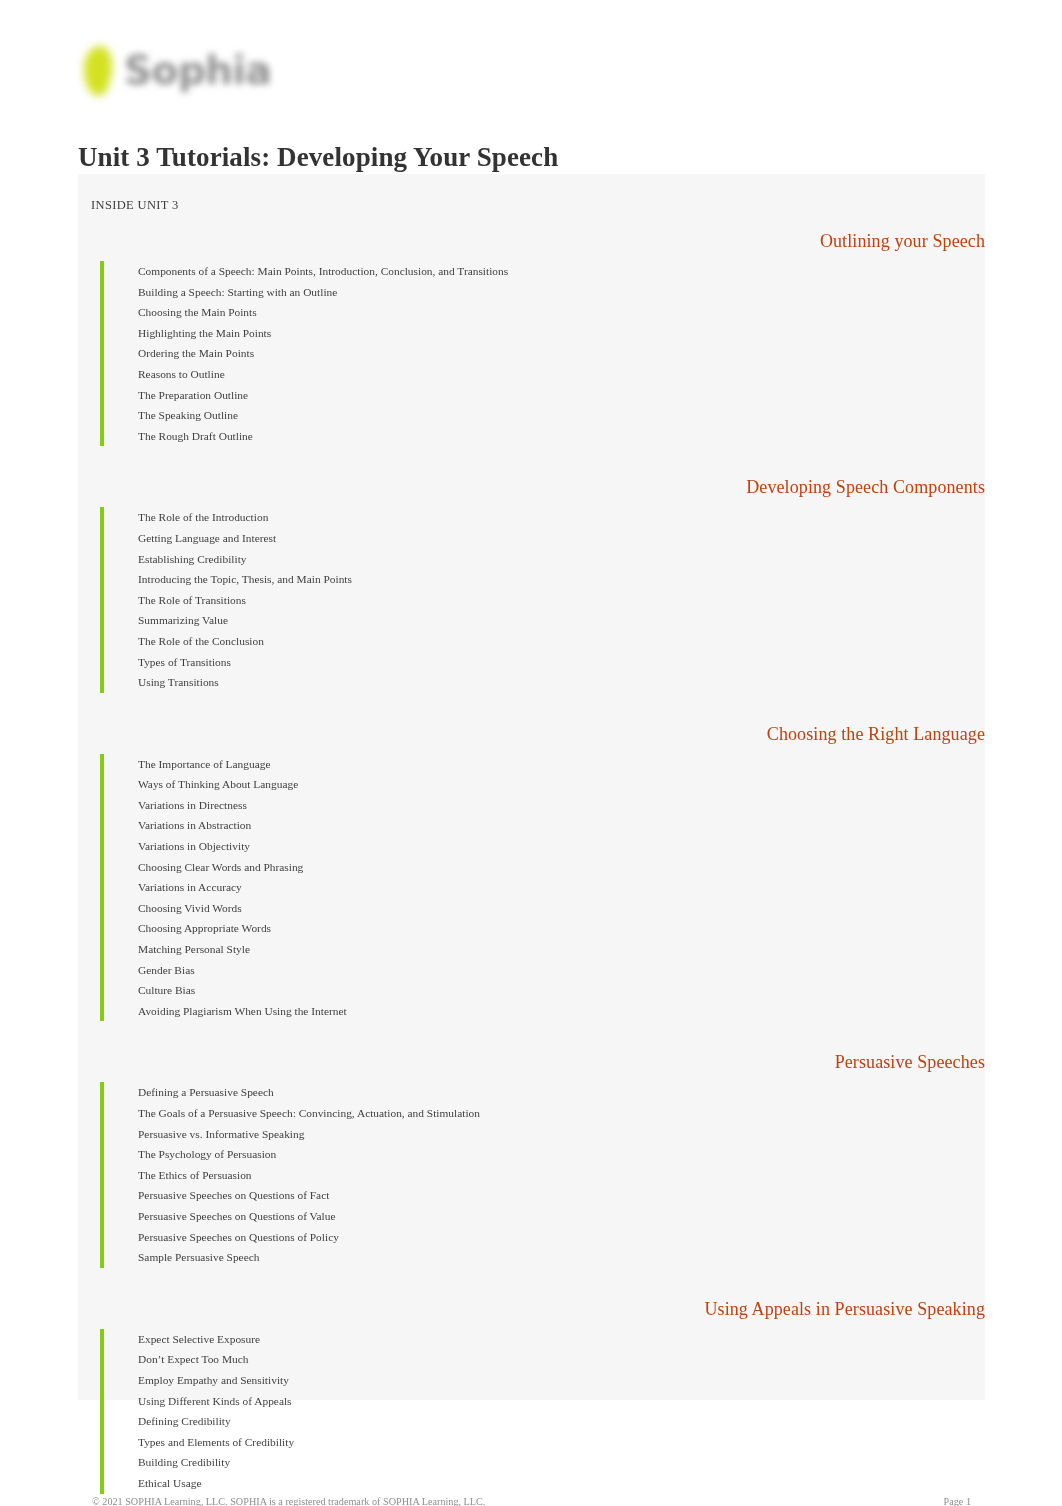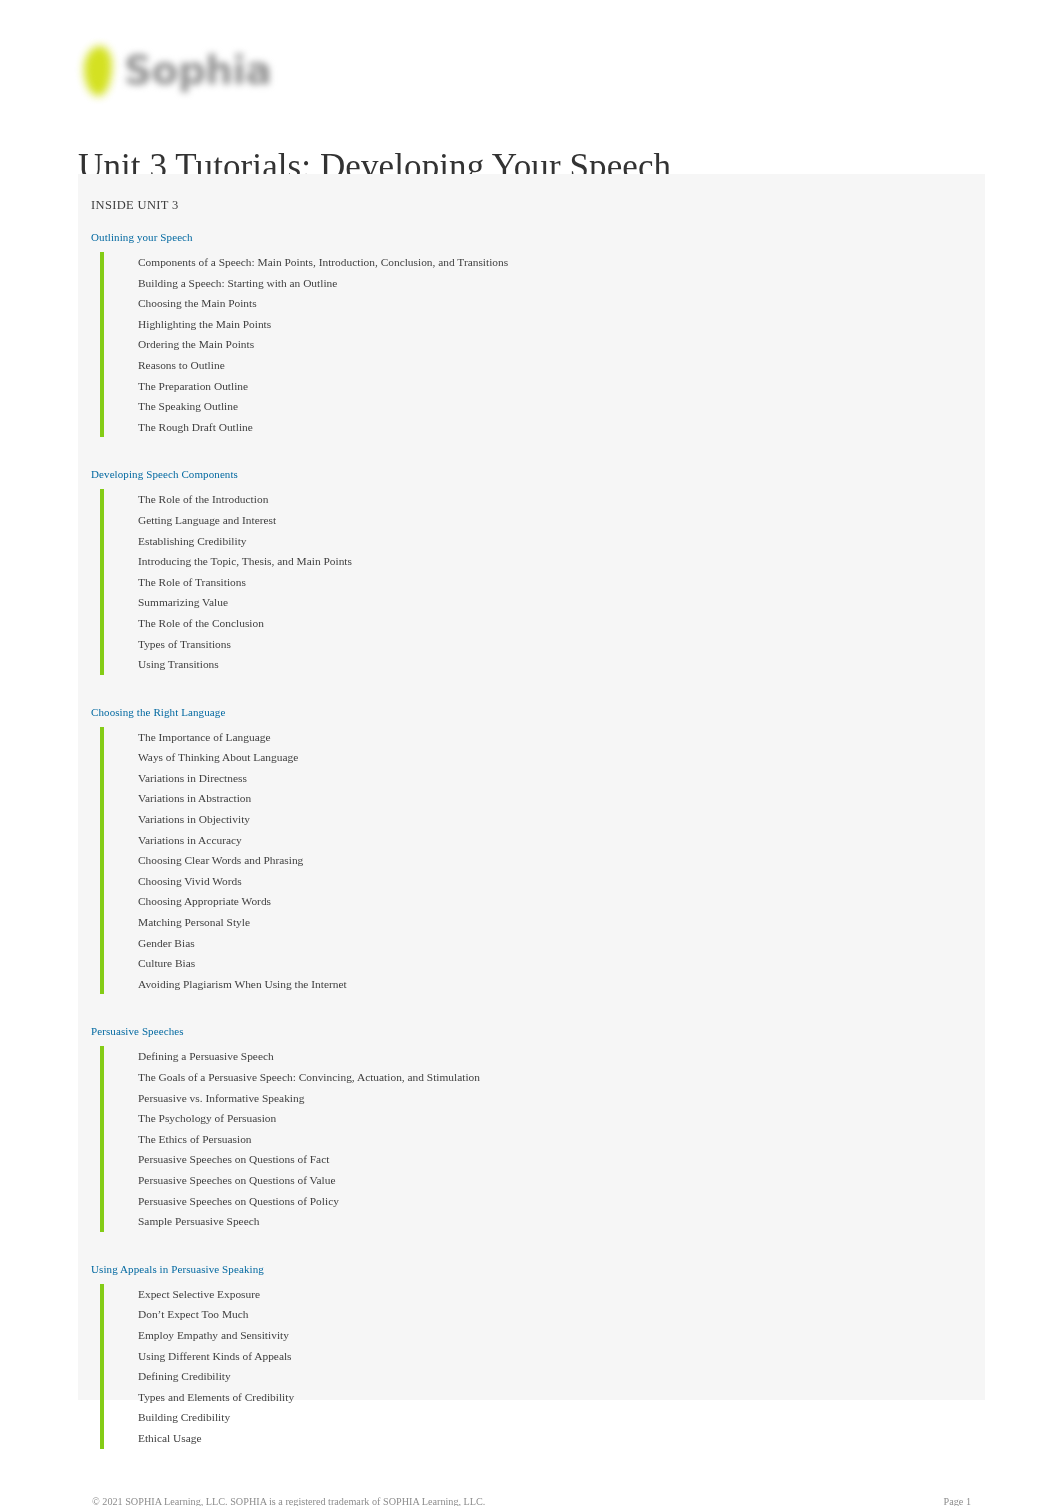--- a/index.html
+++ b/index.html
@@ -62,22 +62,22 @@
     color: #8f8f8f;
     filter: blur(3.6px);
     white-space: nowrap;
   }
 
   
   .doc-title {
     position: absolute;
     left: 78px;
     top: 124px;
-    font-size: 35px;
-    font-weight: 400;
+    font-size: 27px;
+    font-weight: 700;
     color: #333333;
     letter-spacing: .1px;
     white-space: nowrap;
   }
 
   
   .content-panel {
     position: absolute;
     left: 78px;
     top: 174px;
@@ -95,24 +95,25 @@
     font-weight: 400;
     letter-spacing: .35px;
     color: #3d3d3d;
   }
 
   .section { margin: 0; }
 
   .section-title {
     margin: 0;
     padding: 18px 0 0 13px;
-    font-size: 11px;
+    font-size: 18px;
     font-weight: 400;
-    color: #0369a1;
+    color: #c2410c;
     letter-spacing: .1px;
+    text-align: right;
   }
 
   .section-items {
     list-style: none;
     margin: 9px 0 0 0;
     padding: 0 0 0 34px;
     border-left: 4px solid #84cc16;
     margin-left: 22px;
   }
   .section-items li {
@@ -196,22 +197,22 @@
           </ul>
         </div>
         <div class="section">
           <div class="section-title">Choosing the Right Language</div>
           <ul class="section-items">
             <li>The Importance of Language</li>
             <li>Ways of Thinking About Language</li>
             <li>Variations in Directness</li>
             <li>Variations in Abstraction</li>
             <li>Variations in Objectivity</li>
+            <li>Choosing Clear Words and Phrasing</li>
             <li>Variations in Accuracy</li>
-            <li>Choosing Clear Words and Phrasing</li>
             <li>Choosing Vivid Words</li>
             <li>Choosing Appropriate Words</li>
             <li>Matching Personal Style</li>
             <li>Gender Bias</li>
             <li>Culture Bias</li>
             <li>Avoiding Plagiarism When Using the Internet</li>
           </ul>
         </div>
         <div class="section">
           <div class="section-title">Persuasive Speeches</div>

